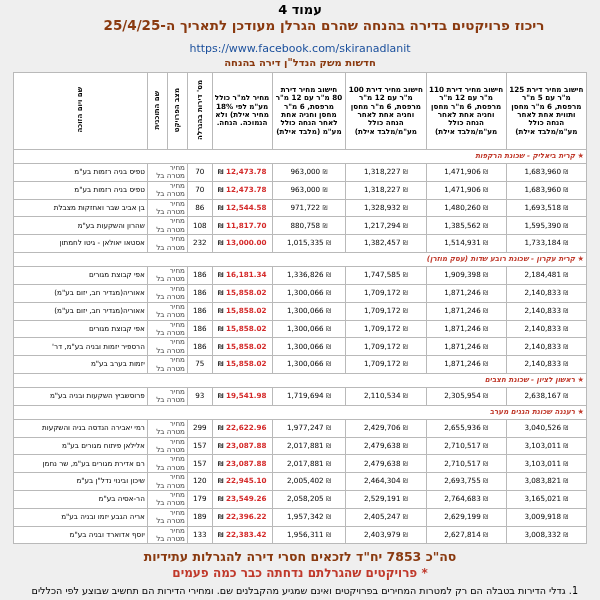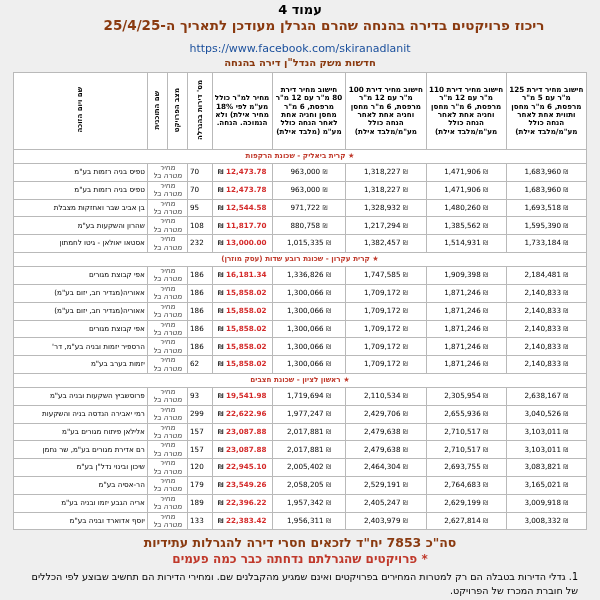--- a/index.html
+++ b/index.html
@@ -63,32 +63,32 @@
     display:inline-block;
     letter-spacing:0;
   }
   .hdr .vcell{padding:1px 0;}
 
   .sect td{
     background:#fff;
     color:#c0392b;
     font-weight:bold;
     font-size:9px;
-    text-align:center;
+    text-align:right;
     height:13px;
     padding:0 4px;
-    border-left:none;border-right:none;
+    border-left:none;border-right:none;font-style:italic;
   }
   .sect td .star{color:#c0392b;}
 
   .num{text-align:center;font-size:7.6px;white-space:nowrap;}
   .nis{font-size:6.4px;color:#333;}
   .price-red{color:#d42a2a;font-weight:bold;font-size:7.6px;text-align:center;}
-  .cnt{text-align:left;font-size:7.6px;}
-  .statusz{text-align:center;font-size:6px;color:#444;font-style:italic;}
+  .cnt{text-align:center;font-size:7.6px;}
+  .statusz{text-align:right;font-size:6px;color:#444;}
   .proj{text-align:right;font-size:6.4px;padding-right:3px;white-space:nowrap;overflow:hidden;}
 
   .total-row{
     text-align:center;
     color:#8a3a10;
     font-weight:bold;
     font-size:12.5px;
     margin-top:5px;
     line-height:15px;
   }
@@ -160,21 +160,21 @@
           <td class="cnt">70</td>
           <td class="statusz" colspan="2">מחיר מטרה בל</td>
           <td class="proj">טפיס בניה רזמות בע"מ</td>
         </tr>
         <tr>
           <td class="num"><span class="nis">₪</span>&nbsp;1,693,518</td>
           <td class="num"><span class="nis">₪</span>&nbsp;1,480,260</td>
           <td class="num"><span class="nis">₪</span>&nbsp;1,328,932</td>
           <td class="num"><span class="nis">₪</span>&nbsp;971,722</td>
           <td class="price-red">12,544.58&nbsp;<span class="nis">₪</span></td>
-          <td class="cnt">95</td>
+          <td class="cnt">86</td>
           <td class="statusz" colspan="2">מחיר מטרה בל</td>
           <td class="proj">בן אביב שבר ואחזקות מצבלת</td>
         </tr>
         <tr>
           <td class="num"><span class="nis">₪</span>&nbsp;1,595,390</td>
           <td class="num"><span class="nis">₪</span>&nbsp;1,385,562</td>
           <td class="num"><span class="nis">₪</span>&nbsp;1,217,294</td>
           <td class="num"><span class="nis">₪</span>&nbsp;880,758</td>
           <td class="price-red">11,817.70&nbsp;<span class="nis">₪</span></td>
           <td class="cnt">108</td>
@@ -243,37 +243,40 @@
           <td class="cnt">186</td>
           <td class="statusz" colspan="2">מחיר מטרה בל</td>
           <td class="proj">הרספיר יזמות ובניה בע"מ, דר'</td>
         </tr>
         <tr>
           <td class="num"><span class="nis">₪</span>&nbsp;2,140,833</td>
           <td class="num"><span class="nis">₪</span>&nbsp;1,871,246</td>
           <td class="num"><span class="nis">₪</span>&nbsp;1,709,172</td>
           <td class="num"><span class="nis">₪</span>&nbsp;1,300,066</td>
           <td class="price-red">15,858.02&nbsp;<span class="nis">₪</span></td>
-          <td class="cnt">62</td>
+          <td class="cnt">75</td>
           <td class="statusz" colspan="2">מחיר מטרה בל</td>
           <td class="proj">יזמות בערב בע"מ</td>
         </tr>
         <tr class="sect">
           <td colspan="9"><span class="star">★</span> ראשון לציון - שכונת חצבים</td>
         </tr>
         <tr>
           <td class="num"><span class="nis">₪</span>&nbsp;2,638,167</td>
           <td class="num"><span class="nis">₪</span>&nbsp;2,305,954</td>
           <td class="num"><span class="nis">₪</span>&nbsp;2,110,534</td>
           <td class="num"><span class="nis">₪</span>&nbsp;1,719,694</td>
           <td class="price-red">19,541.98&nbsp;<span class="nis">₪</span></td>
           <td class="cnt">93</td>
           <td class="statusz" colspan="2">מחיר מטרה בל</td>
           <td class="proj">פרוסשביץ השקעות ובניה בע"מ</td>
         </tr>
+        <tr class="sect">
+          <td colspan="9"><span class="star">★</span> רעננה שכונת הגנים מערב</td>
+        </tr>
         <tr>
           <td class="num"><span class="nis">₪</span>&nbsp;3,040,526</td>
           <td class="num"><span class="nis">₪</span>&nbsp;2,655,936</td>
           <td class="num"><span class="nis">₪</span>&nbsp;2,429,706</td>
           <td class="num"><span class="nis">₪</span>&nbsp;1,977,247</td>
           <td class="price-red">22,622.96&nbsp;<span class="nis">₪</span></td>
           <td class="cnt">299</td>
           <td class="statusz" colspan="2">מחיר מטרה בל</td>
           <td class="proj">רמי יאבירה הנדסה בניה והשקעות</td>
         </tr>

